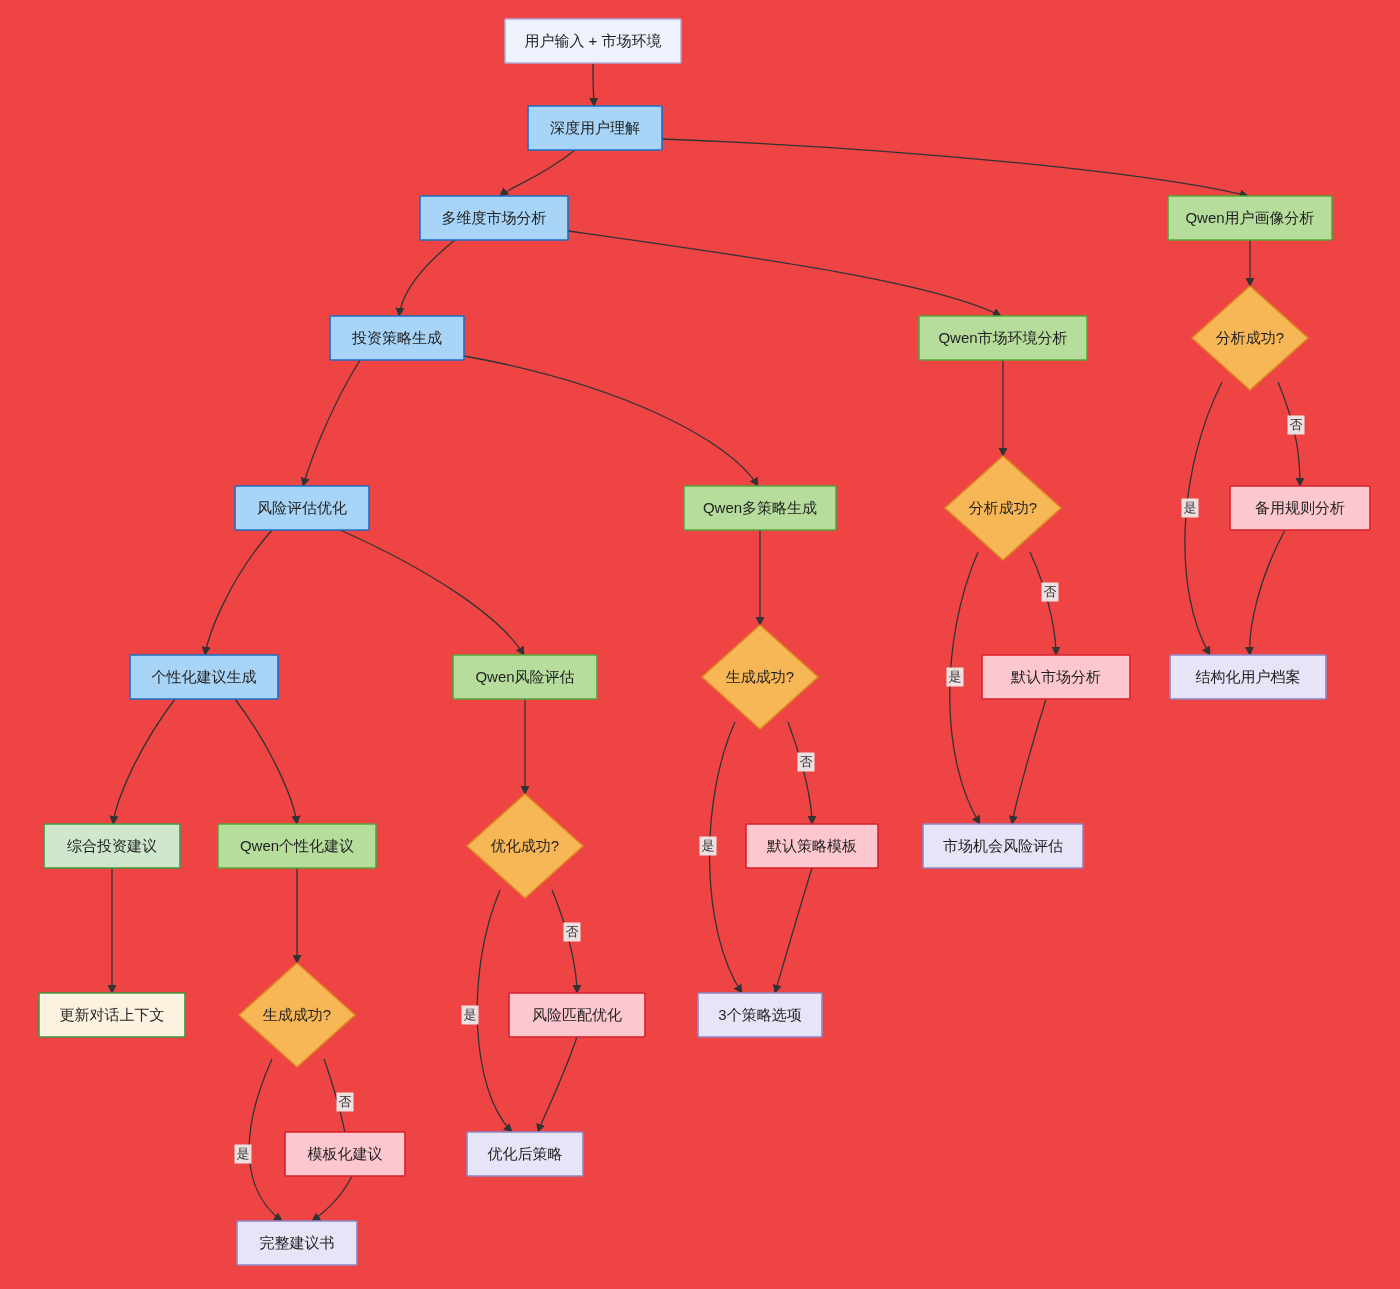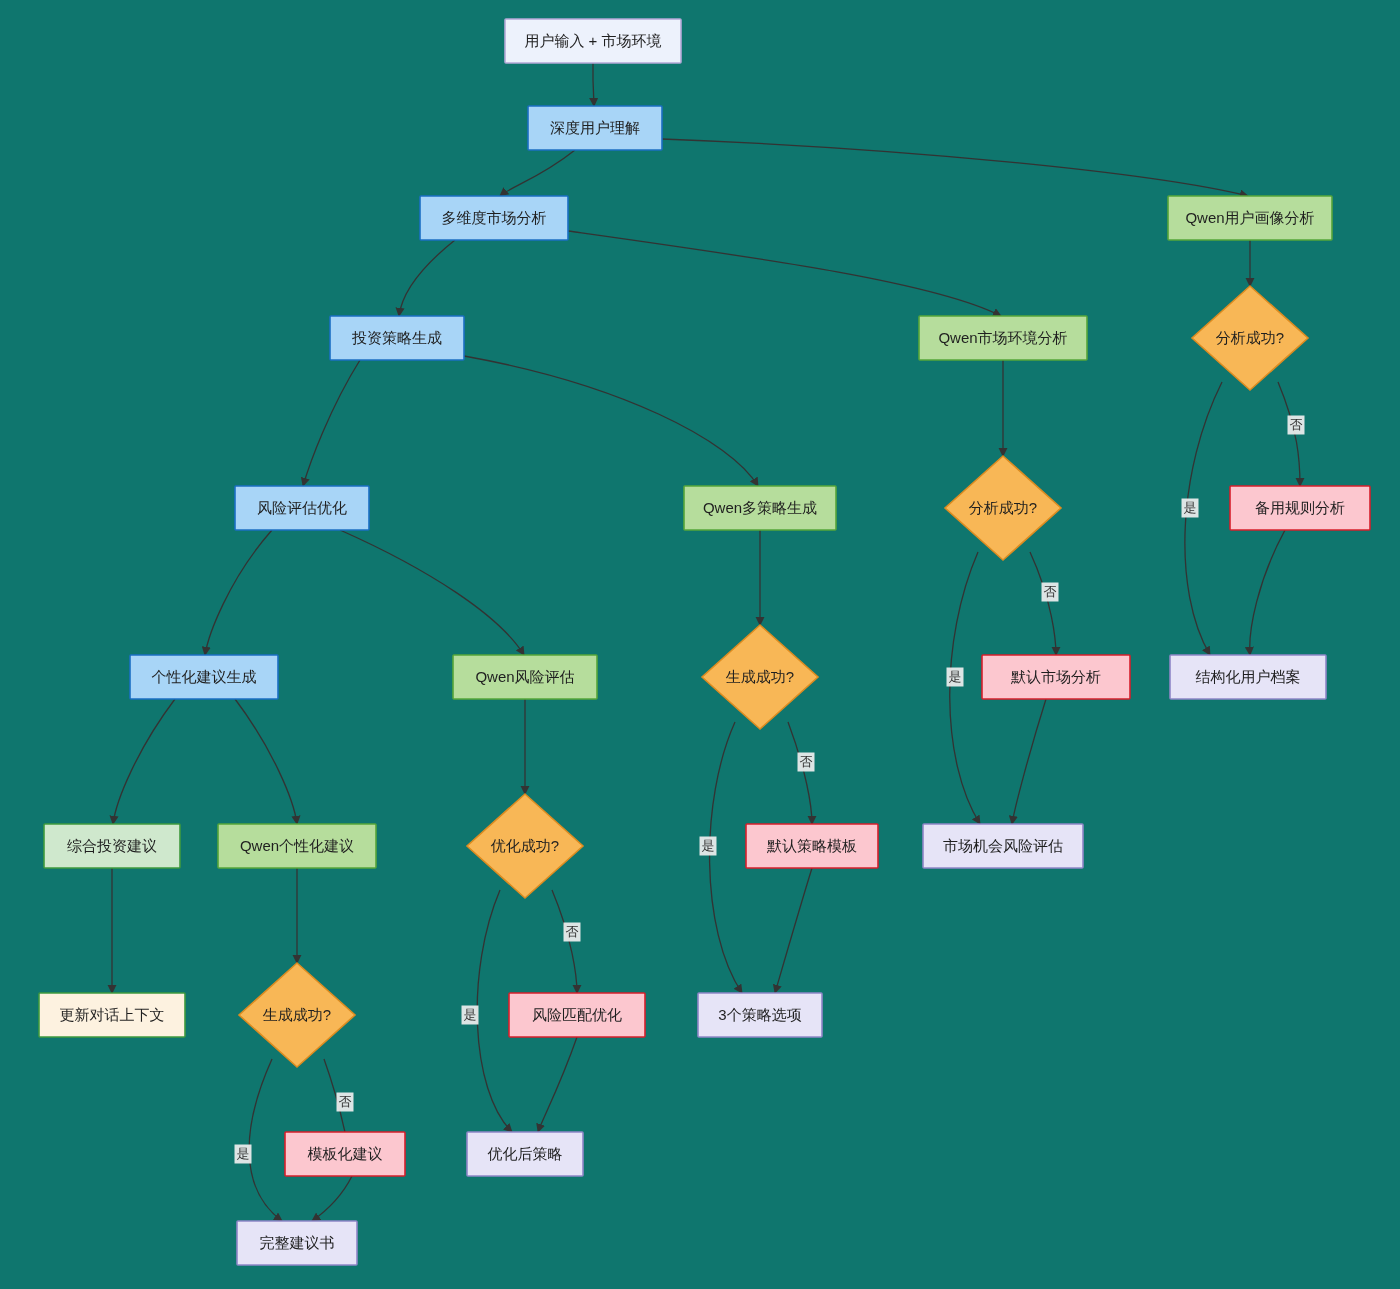--- a/index.html
+++ b/index.html
@@ -7,21 +7,21 @@
     padding: 0;
     background: #ffffff;
   }
   body {
     font-family: "Liberation Sans", "DejaVu Sans", sans-serif;
   }
   #canvas {
     position: relative;
     width: 1400px;
     height: 1289px;
-    background: #0f766e;
+    background: #ef4444;
     overflow: hidden;
   }
   svg.flow {
     position: absolute;
     left: 0;
     top: 0;
     width: 1400px;
     height: 1289px;
   }
   .edge-path {

